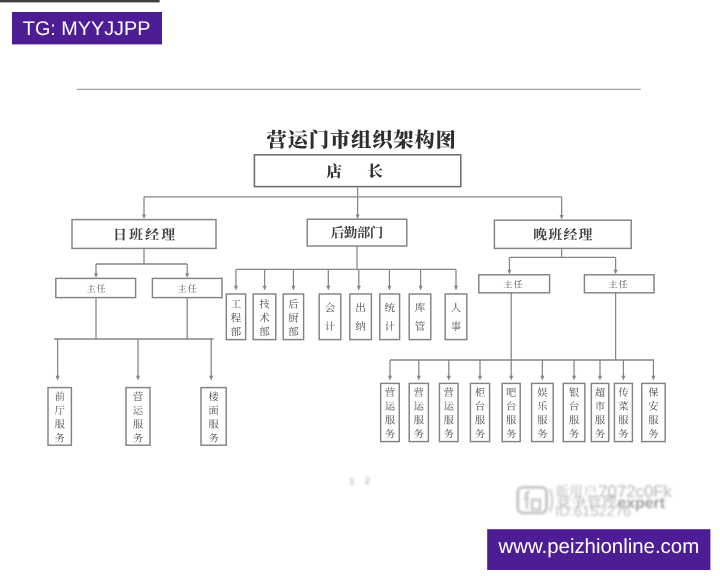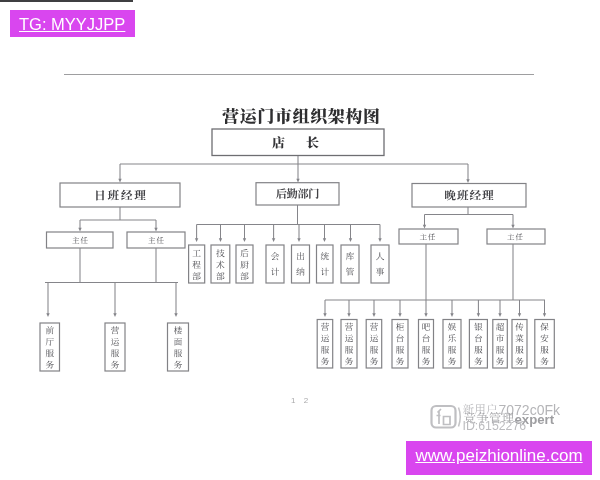--- a/index.html
+++ b/index.html
@@ -1,18 +1,18 @@
 <!DOCTYPE html>
 <html><head><meta charset="utf-8">
 <style>
 html,body{margin:0;padding:0;background:#fff;}
 #c{position:relative;width:600px;height:480px;overflow:hidden;background:#fff;
    font-family:"Liberation Sans",sans-serif;}
 #chart{position:absolute;left:0;top:0;filter:blur(0.62px);}
-.bar{position:absolute;background:#d946ef;color:#fff;text-decoration:underline;}
+.bar{position:absolute;background:#4c1d95;color:#fff;}
 #tg{left:10px;top:10px;width:125px;height:27px;font-size:16.5px;line-height:29px;padding-left:9px;box-sizing:border-box;}
 #topline{position:absolute;left:0;top:0;width:133px;height:2px;background:#3f3f41;}
 #rule{position:absolute;left:64px;top:74px;width:470px;height:1.3px;background:#9e9ea0;}
 #pz{top:441px;height:34px;font-size:17px;line-height:30px;text-align:center;left:406px;width:186px;}
 #foot{position:absolute;left:291px;top:396px;color:#a9a9ab;font-size:8px;filter:blur(0.7px);letter-spacing:3px;}
 #wm{position:absolute;left:0;top:0;filter:blur(0.7px);}
 
 </style></head>
 <body>
 <div id="c">

